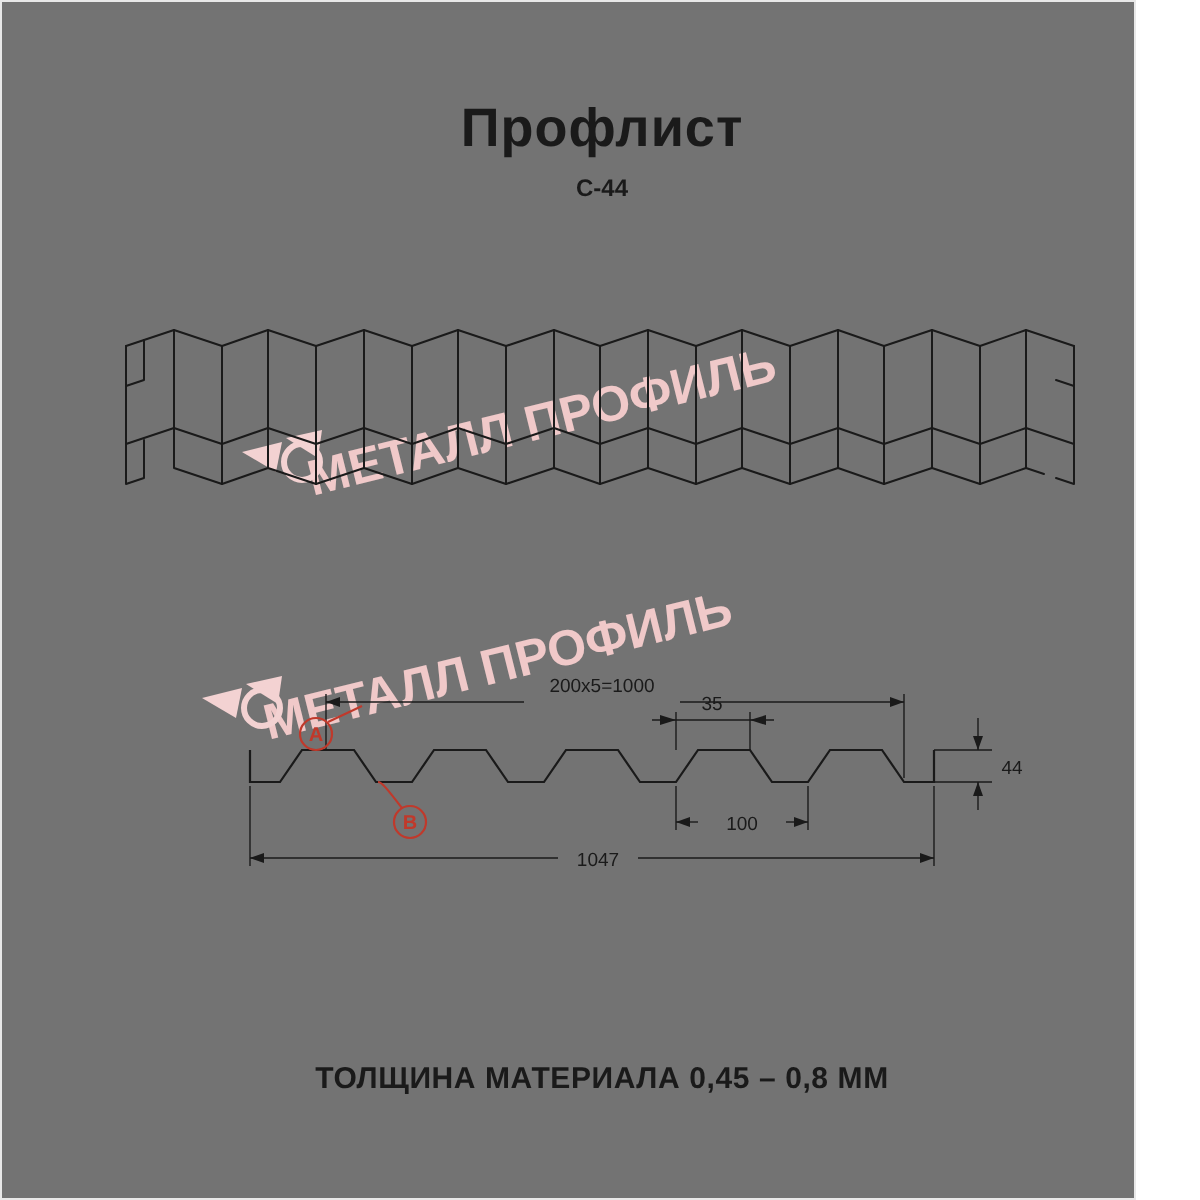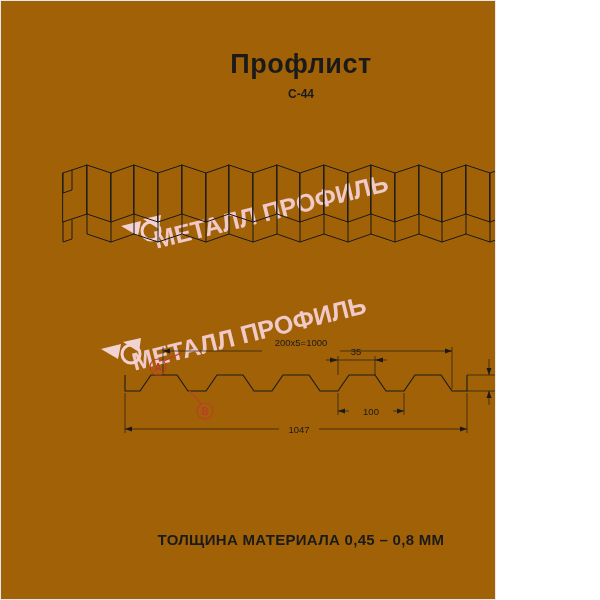--- a/index.html
+++ b/index.html
@@ -5,23 +5,23 @@
   html, body {
     margin: 0;
     padding: 0;
     background: #ffffff;
   }
   body {
     font-family: "Liberation Sans", sans-serif;
   }
   .page {
     position: relative;
-    width: 496px;
+    width: 568px;
     height: 600px;
-    background: #a16207;
+    background: #737373;
     overflow: hidden;
     box-sizing: border-box;
     border: 1px solid #e8e8e8;
   }
   .title {
     position: absolute;
     top: 48px;
     left: 0;
     width: 600px;
     text-align: center;

